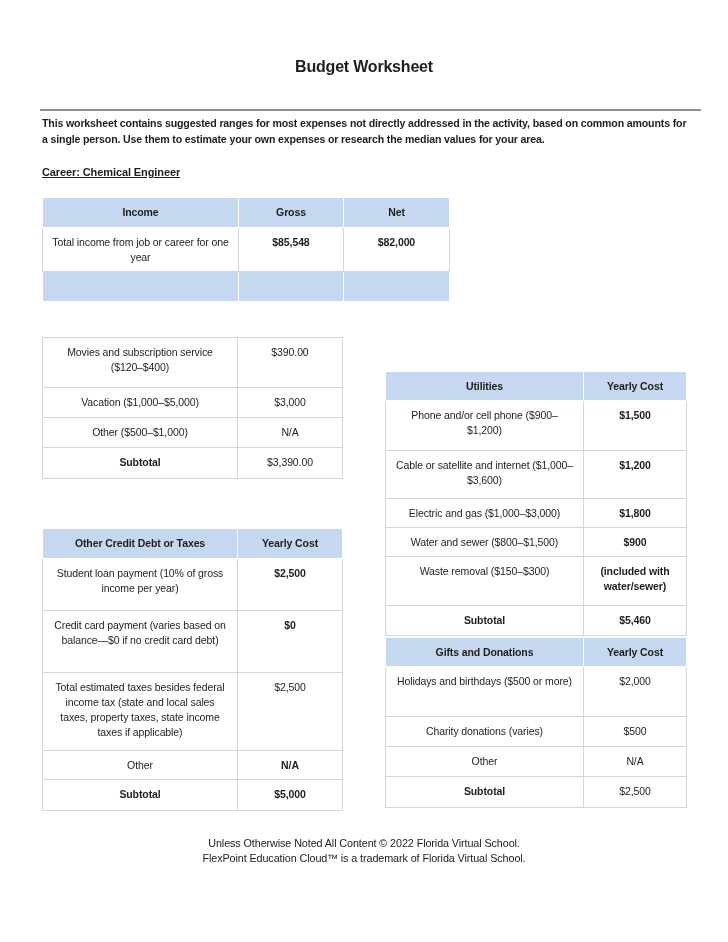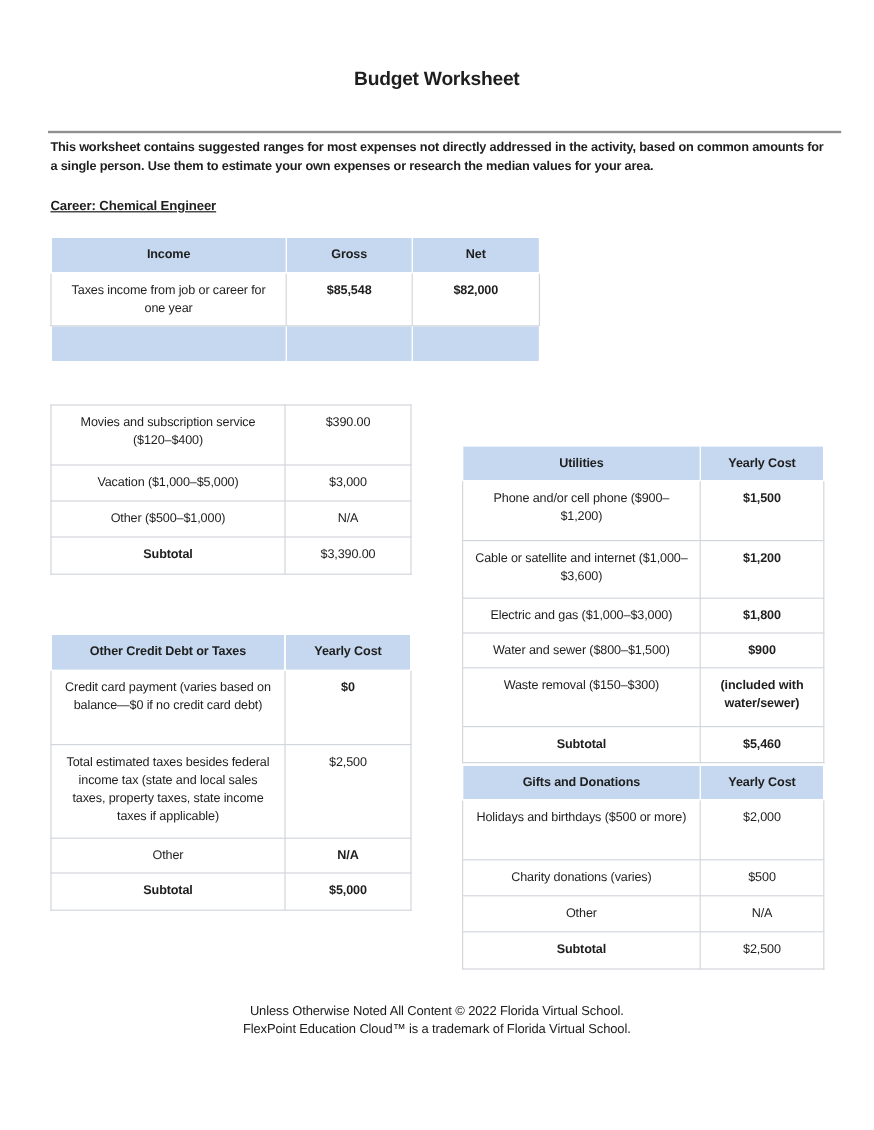--- a/index.html
+++ b/index.html
@@ -72,21 +72,21 @@
         <col style="width:105px">
         <col style="width:106px">
       </colgroup>
     <tbody>
       <tr class="h30">
         <th>Income</th>
         <th>Gross</th>
         <th>Net</th>
       </tr>
       <tr class="h44">
-        <td>Taxes income from job or career for one year</td>
+        <td>Total income from job or career for one year</td>
         <td class="bold">$85,548</td>
         <td class="bold">$82,000</td>
       </tr>
       <tr class="h30 blank-row">
         <td></td>
         <td></td>
         <td></td>
       </tr>
     </tbody>
   </table>
@@ -119,20 +119,24 @@
   <table class="tbl credit-table">
     <colgroup>
         <col style="width:195px">
         <col style="width:105px">
       </colgroup>
     <tbody>
       <tr class="h30">
         <th>Other Credit Debt or Taxes</th>
         <th>Yearly Cost</th>
       </tr>
+      <tr class="h52">
+        <td>Student loan payment (10% of gross income per year)</td>
+        <td class="bold">$2,500</td>
+      </tr>
       <tr class="h62">
         <td>Credit card payment (varies based on balance—$0 if no credit card debt)</td>
         <td class="bold">$0</td>
       </tr>
       <tr class="h78">
         <td>Total estimated taxes besides federal income tax (state and local sales taxes, property taxes, state income taxes if applicable)</td>
         <td>$2,500</td>
       </tr>
       <tr class="h29">
         <td>Other</td>

